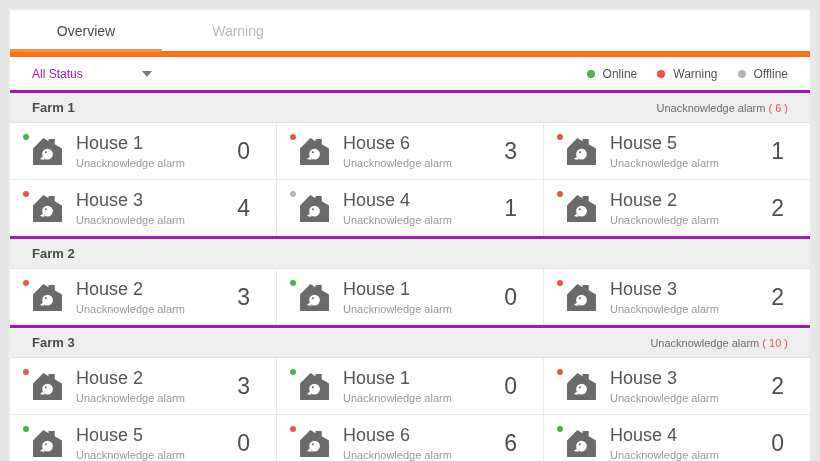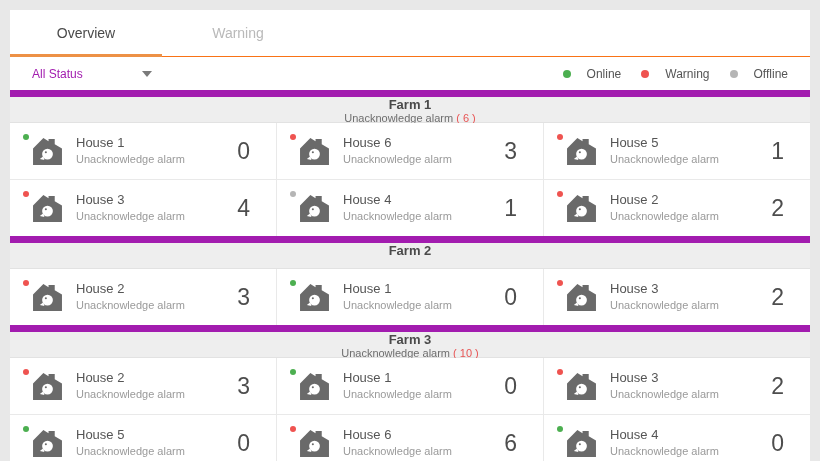--- a/index.html
+++ b/index.html
@@ -6,21 +6,21 @@
   html, body {
     width: 820px; height: 461px; overflow: hidden;
     background: #e8e8e8;
     font-family: "Liberation Sans", "DejaVu Sans", sans-serif;
   }
   .card {
     position: absolute; left: 10px; top: 10px; right: 10px;
     background: #ffffff;
   }
   
-  .tabs { display: flex; height: 47px; border-bottom: 1px solid #f97316; }
+  .tabs { display: flex; height: 47px; border-bottom: 6px solid #f97316; }
   .tab {
     width: 152px; display: flex; align-items: center; justify-content: center;
     font-size: 14px; color: #b9b9b9; cursor: pointer; position: relative;
   }
   .tab.active { color: #4a4a4a; }
   .tab.active::after {
     content: ""; position: absolute; left: 0; right: 0; bottom: -1px;
     height: 3px; background: var(--accent);
   }
   
@@ -30,49 +30,48 @@
   }
   .dropdown {
     display: flex; align-items: center; justify-content: space-between;
     width: 120px; font-size: 12px; color: #a21caf; cursor: pointer;
   }
   .caret {
     width: 0; height: 0; border-left: 5px solid transparent;
     border-right: 5px solid transparent; border-top: 6px solid #7a7a7a;
   }
   .legend { display: flex; align-items: center; gap: 20px; }
-  .legend-item { display: flex; align-items: center; gap: 16px; font-size: 12px; color: #555; }
+  .legend-item { display: flex; align-items: center; gap: 8px; font-size: 12px; color: #555; }
   .sdot { width: 8px; height: 8px; border-radius: 50%; background: #ccc; }
   .sdot.online  { background: var(--online); }
   .sdot.warning { background: var(--warning); }
   .sdot.offline { background: var(--offline); }
   
   .farm-header {
     height: 33px; background: #eeeeee;
-    border-top: 7px solid #a21caf; border-bottom: 1px solid #e2e2e2;
+    border-top: 3px solid #a21caf; border-bottom: 1px solid #e2e2e2;
     display: flex; align-items: center; justify-content: space-between;
     padding: 0 22px;
-    flex-direction: column;
   }
   .farm-name { font-size: 13px; font-weight: 700; color: #4a4a4a; }
   .farm-alarm { font-size: 11px; color: #6e6e6e; }
   .farm-alarm .red { color: var(--alarm-red); }
   .house-grid {
     display: grid; grid-template-columns: repeat(3, 1fr);
     gap: 1px; background: #e9e9e9;
   }
   .house-card {
     background: #ffffff; height: 56px;
     display: flex; align-items: center;
     padding: 0 26px 0 22px; cursor: pointer;
   }
   .icon-wrap { position: relative; width: 31px; height: 29px; flex: 0 0 auto; }
   .icon-wrap .sdot { position: absolute; left: -9px; top: -3px; width: 6px; height: 6px; }
   .house-texts { margin-left: 13px; line-height: 1.45; }
-  .house-name { font-size: 13px; color: #555; }
+  .house-name { font-size: 18px; color: #555; }
   .house-sub  { font-size: 11px; color: #9a9a9a; }
   .house-count {
     margin-left: auto; font-size: 23px; color: #4d4d4d;
   }
 </style>
 </head>
 <body>
 
 <div class="card">
 

